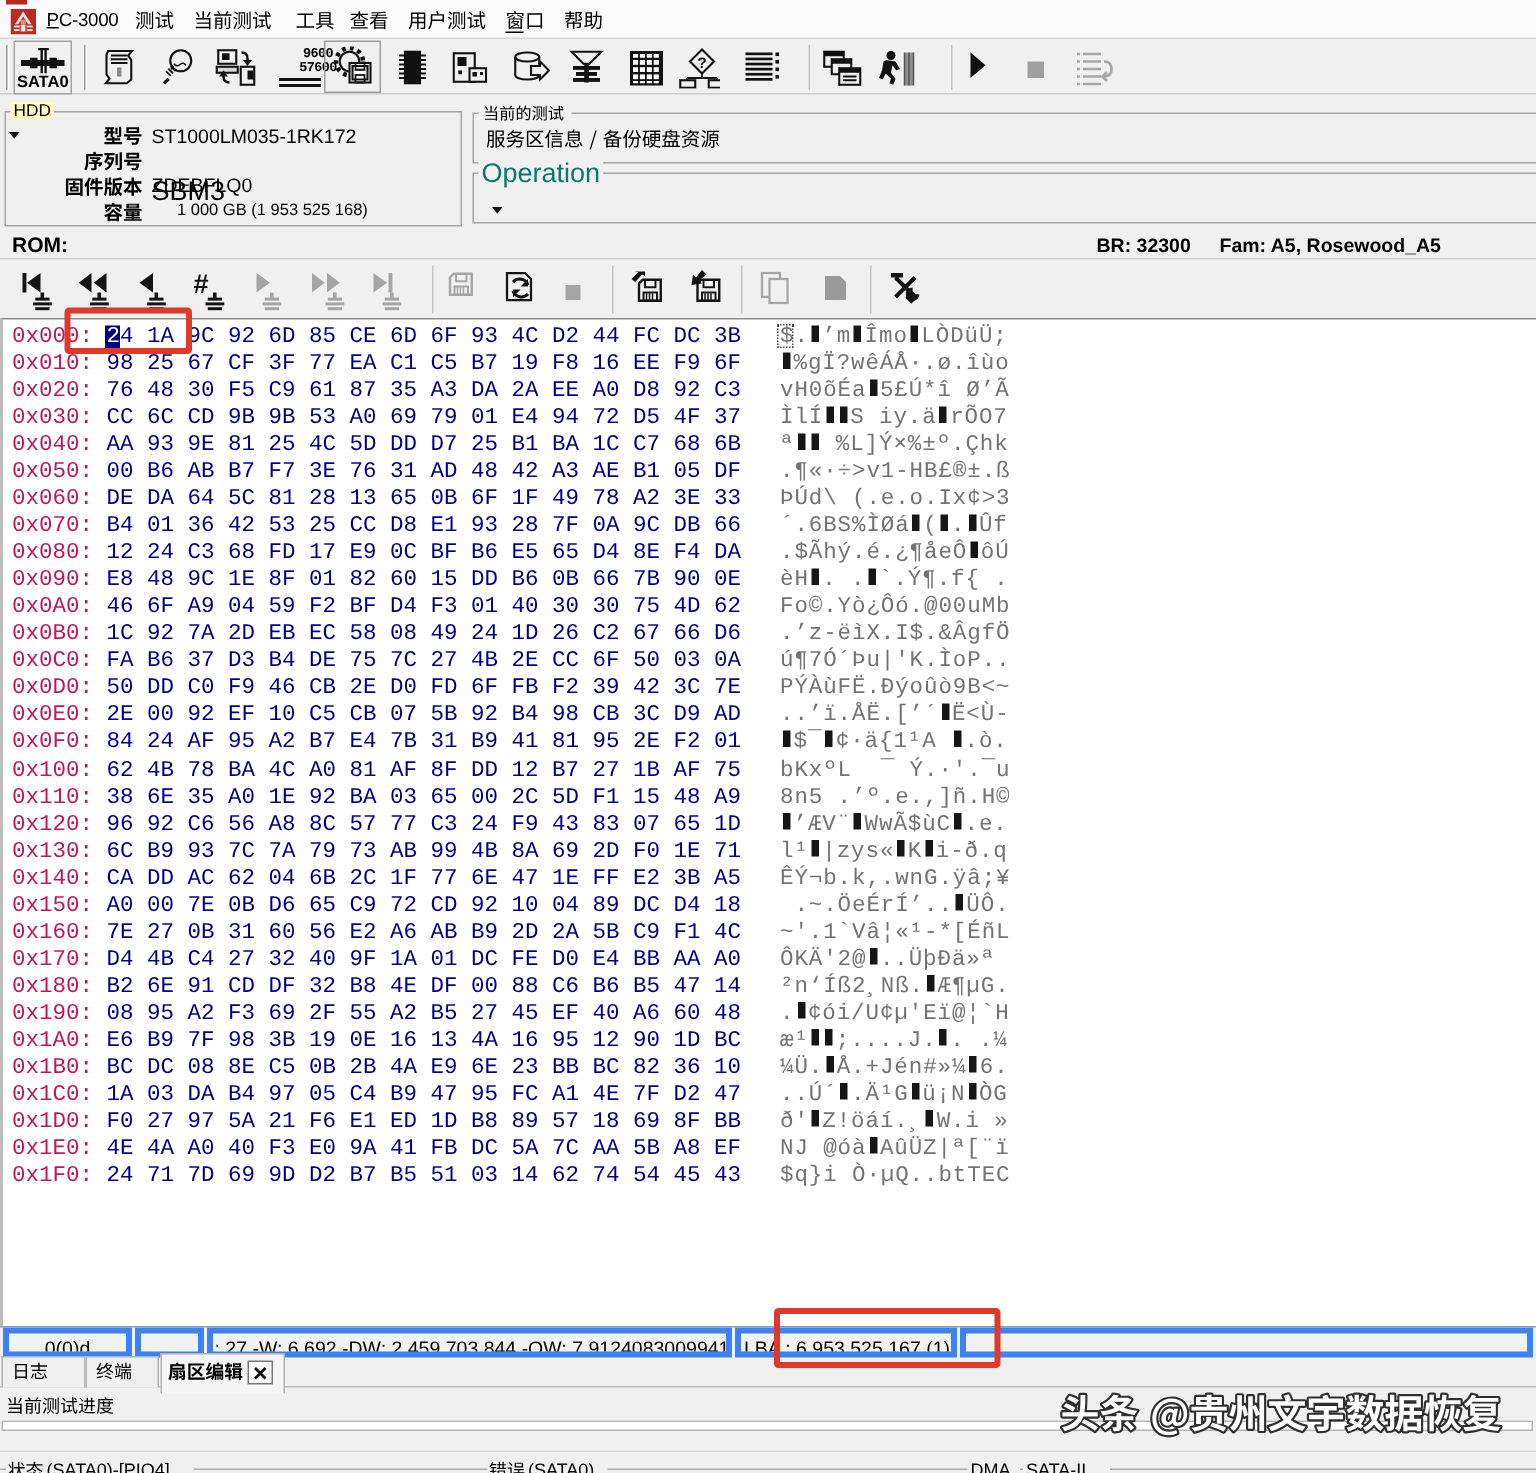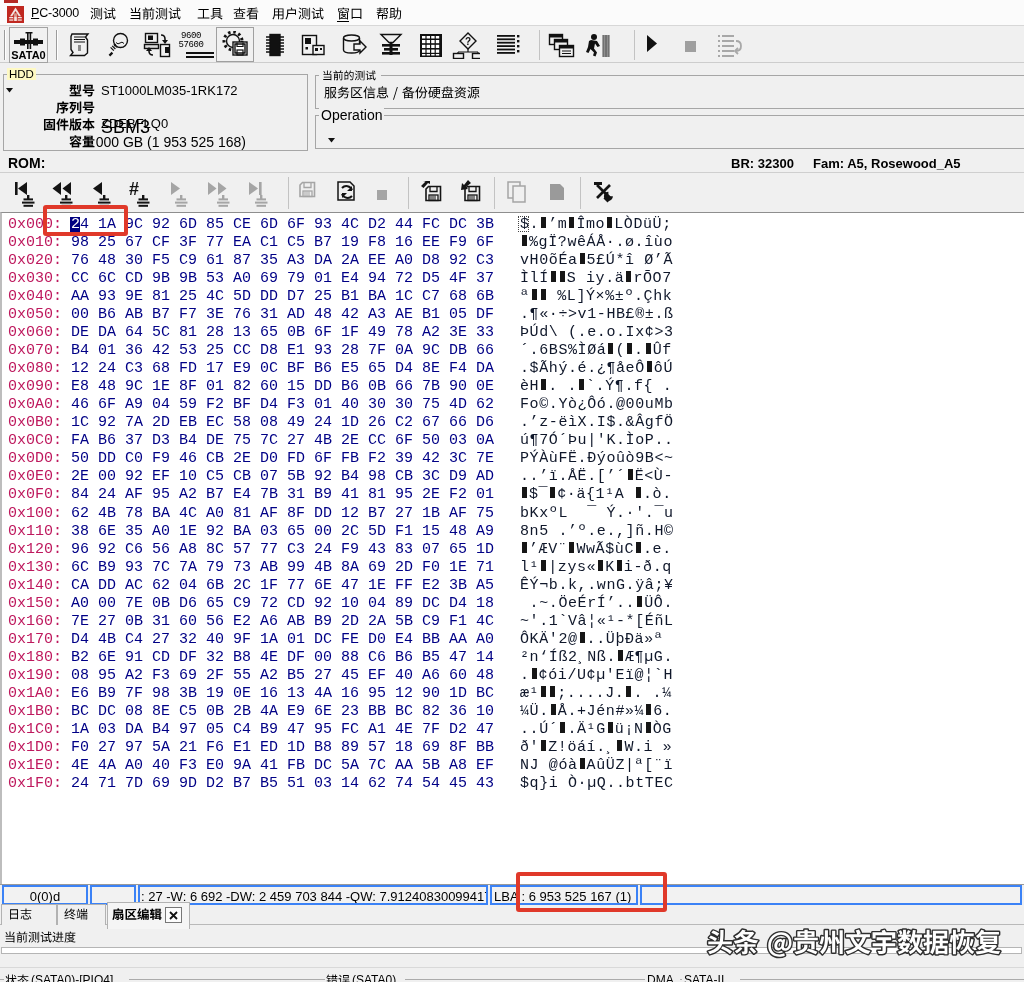--- a/index.html
+++ b/index.html
@@ -1,25 +1,25 @@
 <!DOCTYPE html>
 <html><head><meta charset="utf-8"><title>PC-3000</title><style>
 *{box-sizing:border-box}
 html,body{margin:0;padding:0;overflow:hidden}
 body{width:1024px;height:982px;position:relative;overflow:hidden;background:#f0f0f0;
  font-family:"Liberation Sans",sans-serif;color:#000}
 .a{position:absolute}
 pre{margin:0;font:15px/18.03px "Liberation Mono",monospace;letter-spacing:0}
 .addr{color:#be185d}
 .byt{color:#000086}
-.asc{color:#0f172a;letter-spacing:.6px}
+.asc{color:#737373;letter-spacing:.6px}
 .asc i{display:inline-block;width:5px;height:11px;background:#161616;margin:0 2px;font-style:normal}
 .lab{font-size:13px}
 .bold{font-weight:bold}
-.cell{position:absolute;border:2px solid #3b82f6;background:#f2f2f2;height:20px;font-size:13px;
+.cell{position:absolute;border:4px solid #3b82f6;background:#f2f2f2;height:20px;font-size:13px;
  line-height:19px;white-space:nowrap;overflow:hidden}
 .tab{position:absolute;border:1px solid #b2b2b2;border-bottom:none;background:#f0f0f0}
 .gb{position:absolute;border:1px solid #a6a6a6;background:#f0f0f0}
 .vsep{position:absolute;width:1px;background:#c3c3c3}
 .redbox{position:absolute;border:4px solid #e0392a;border-radius:3px;z-index:50}
 </style></head><body>
 <div class="a" style="left:0;top:0;width:1024px;height:26px;background:#fbfbfb;border-bottom:1px solid #d7d7d7"></div>
 <div class="a" style="left:4px;top:0;width:14px;height:3px;background:#b52a25"></div>
 <svg class="a" style="left:7px;top:6px" width="17" height="17">
 <rect width="17" height="17" fill="#c02820"></rect>
@@ -106,21 +106,21 @@
     <rect x="2.5" y="2.5" width="12" height="9"></rect>
 <rect x="5" y="4.5" width="5" height="4.5" fill="#111" stroke="none"></rect>
 <rect x="1.5" y="13.5" width="14" height="4" fill="#d9d9d9"></rect>
 <path d="M18 4 q4 0 4 4 l0 3" stroke-width="1.6"></path>
     <path d="M19 9 l3 4 3 -4" fill="#111" stroke="none"></path>
 <rect x="17.5" y="13.5" width="9" height="12"></rect>
 <path d="M22 16 h4 v6 h-4 z" fill="#111" stroke="none"></path>
 <path d="M10 24 q-4 0 -4 -4 l0 -2" stroke-width="1.6"></path>
     <path d="M3 20 l3 -4 3 4" fill="#111" stroke="none"></path>
   </svg>
-<div class="a" style="left:175px;top:32px;width:32px;text-align:center;font-size:9px;font-weight:normal;font-family:'Liberation Mono',monospace;line-height:9px;letter-spacing:-0.4px">9600<br>57600</div>
+<div class="a" style="left:196px;top:32px;width:32px;text-align:center;font-size:9px;font-weight:bold;font-family:'Liberation Mono',monospace;line-height:9px;letter-spacing:-0.4px">9600<br>57600</div>
 <div class="a" style="left:186px;top:52px;width:28px;height:1.6px;background:#111"></div>
 <div class="a" style="left:186px;top:56px;width:28px;height:1.6px;background:#111"></div>
 <div class="a" style="left:216px;top:27px;width:38px;height:35px;border:1px solid #9f9f9f"></div>
 <svg class="a" style="left:222px;top:31px" width="28" height="28" fill="none" stroke="#111" stroke-width="1.4">
     <circle cx="11" cy="10" r="6.5"></circle>
 <circle cx="11" cy="10" r="9" stroke-dasharray="2.5 2.8" stroke-width="3"></circle>
 <rect x="11" y="11" width="14" height="13" fill="#fff"></rect>
 <path d="M13 13 h10 v9 h-10 z" fill="#fff"></path>
 <path d="M15 11.5 v4 h6 v-4" stroke-width="1.2"></path>
 <rect x="15" y="19" width="6" height="5" stroke-width="1.2"></rect>
@@ -259,21 +259,21 @@
       <use href="#b672c" x="3000"></use>
     </g>
   </svg>
 <div class="a" style="left:101px;top:117px;font-size:18px">SBM3</div>
 <svg class="a" style="left:69px;top:135px;overflow:visible" width="26" height="16">
     <g transform="translate(0,11.4) scale(0.01300,-0.01300)" fill="#000">
       <use href="#b5bb9" x="0"></use>
       <use href="#b91cf" x="1000"></use>
     </g>
   </svg>
-<div class="a" style="left:84px;top:134px;font-size:14px">1 000 GB (1 953 525 168)</div>
+<div class="a" style="left:118px;top:134px;font-size:11px">1 000 GB (1 953 525 168)</div>
 <div class="gb" style="left:315px;top:75px;width:719px;height:34px"></div>
 <div class="a" style="left:319px;top:69px;background:#f0f0f0;width:62px;height:13px"></div>
 <svg class="a" style="left:322px;top:70px;overflow:visible" width="54" height="14">
     <g transform="translate(0,9.5) scale(0.01080,-0.01080)" fill="#000">
       <use href="#r5f53" x="0"></use>
       <use href="#r524d" x="1000"></use>
       <use href="#r7684" x="2000"></use>
       <use href="#r6d4b" x="3000"></use>
       <use href="#r8bd5" x="4000"></use>
     </g>
@@ -288,21 +288,21 @@
       <use href="#r2f" x="5300"></use>
       <use href="#r5907" x="5992"></use>
       <use href="#r4efd" x="6992"></use>
       <use href="#r786c" x="7992"></use>
       <use href="#r76d8" x="8992"></use>
       <use href="#r8d44" x="9992"></use>
       <use href="#r6e90" x="10992"></use>
     </g>
   </svg>
 <div class="gb" style="left:315px;top:115px;width:719px;height:34px"></div>
-<div class="a" style="left:319px;top:108px;background:#f0f0f0;padding:0 2px;font-size:14px;color:#000000;height:15px;line-height:15px">Operation</div>
+<div class="a" style="left:319px;top:108px;background:#f0f0f0;padding:0 2px;font-size:18px;color:#0f766e;height:15px;line-height:15px">Operation</div>
 <svg class="a" style="left:328px;top:138px" width="8" height="5">
     <path d="M0 0 h7 l-3.5 4.5z" fill="#111"></path>
   </svg>
 <div class="a bold" style="left:8px;top:155px;font-size:14px">ROM:</div>
 <div class="a lab bold" style="left:731px;top:156px">BR: 32300</div>
 <div class="a lab bold" style="left:813px;top:156px">Fam: A5, Rosewood_A5</div>
 <div class="a" style="left:0;top:172px;width:1024px;height:1px;background:#cfcfcf"></div>
 <svg width="0" height="0" style="position:absolute">
     <defs>
 <g id="plat">

